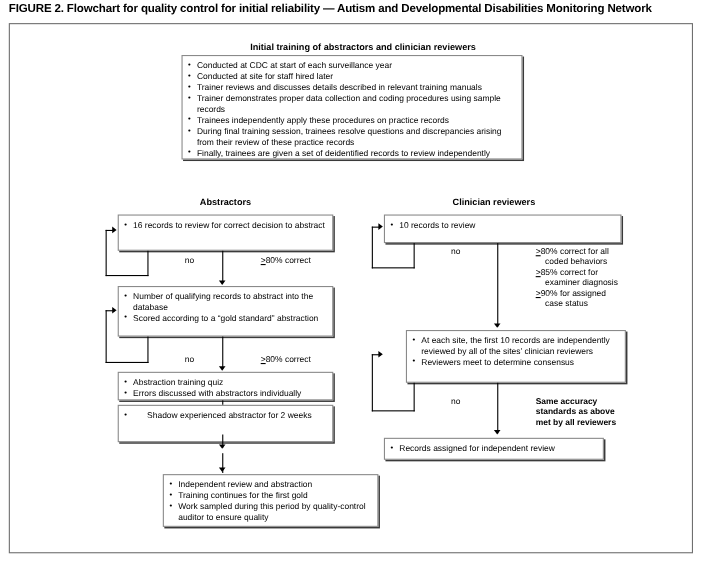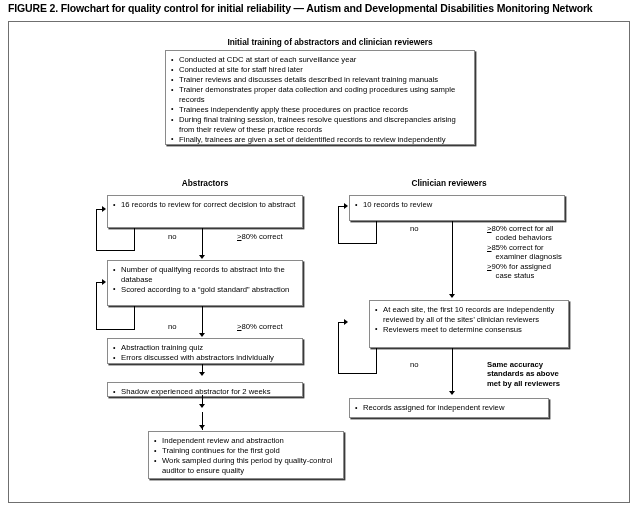--- a/index.html
+++ b/index.html
@@ -133,21 +133,21 @@
 
   <div class="fbox" style="left:107px;top:338px;width:196px;height:26px;">
     <ul>
       <li>Abstraction training quiz</li>
       <li>Errors discussed with abstractors individually</li>
     </ul>
   </div>
   <div class="vline" style="left:202px;top:364px;height:10px;"></div>
   <div class="arrow-down" style="left:199px;top:372px;"></div>
 
-  <div class="fbox" style="left:107px;top:382px;width:196px;height:15px;">
+  <div class="fbox" style="left:107px;top:368px;width:196px;height:34px;text-align:center;">
     <ul>
         <li>Shadow experienced abstractor for 2 weeks</li>
       </ul>
   </div>
   <div class="vline" style="left:202px;top:395px;height:12px;"></div>
   <div class="arrow-down" style="left:199px;top:404px;"></div>
 
   <div class="fbox" style="left:107px;top:431px;width:196px;height:48px;margin-left:41px;">
     <ul>
       <li>Independent review and abstraction</li>

